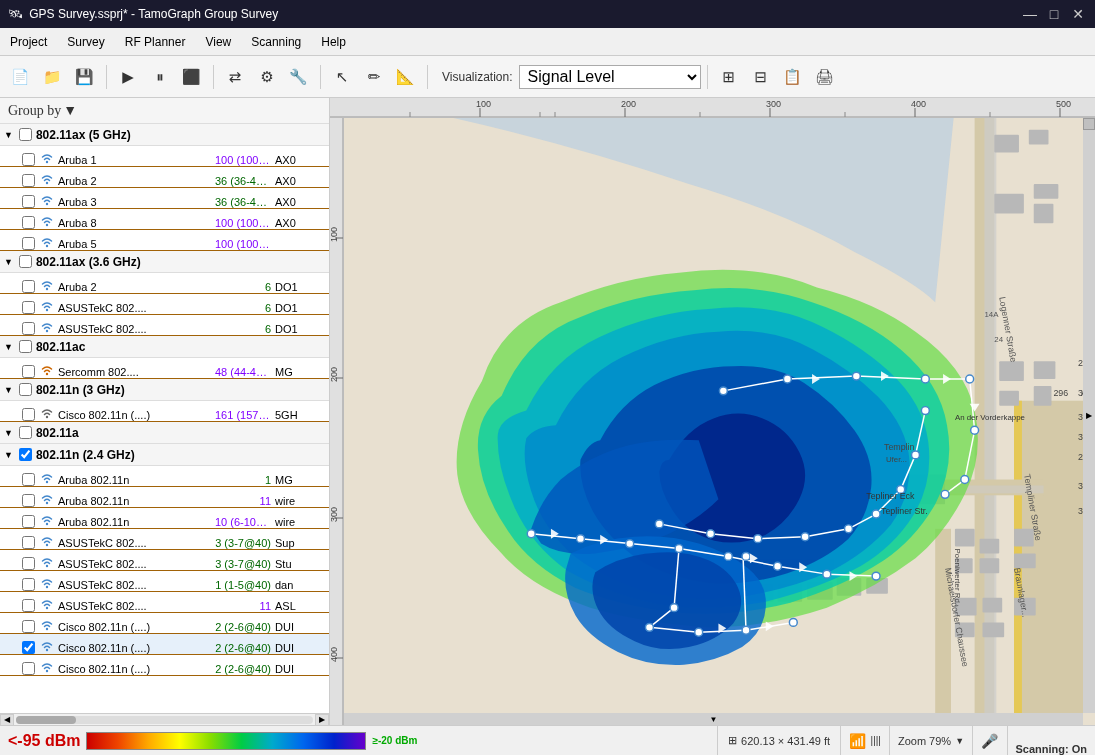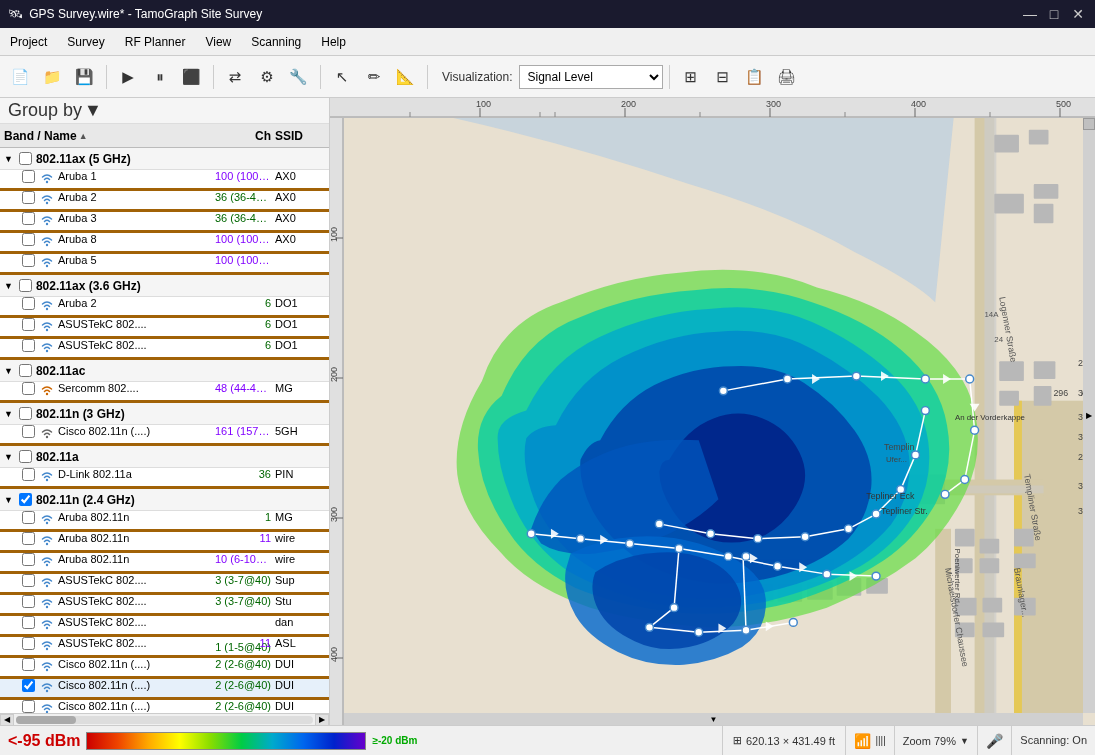--- a/index.html
+++ b/index.html
@@ -54,21 +54,21 @@
       border: 1px solid transparent;
       cursor: pointer;
       border-radius: 2px;
       font-size: 15px;
       color: #333;
     }
     .tb-separator { width: 1px; height: 24px; background: #ccc; margin: 0 4px; }
     .viz-label { font-size: 12px; margin-left: 8px; margin-right: 4px; color: #333; }
     .viz-select {
       height: 24px; padding: 0 4px; border: 1px solid #aaa; background: #fff;
-      font-size: 12px; cursor: pointer; min-width: 120px;
+      font-size: 16px; cursor: pointer; min-width: 120px;
     }
 
     
     #main {
       display: flex;
       height: calc(755px - 28px - 28px - 42px - 30px);
     }
 
     
     #left-panel {
@@ -86,21 +86,21 @@
       background: #f5f5f5;
       border-bottom: 1px solid #ddd;
       display: flex;
       align-items: center;
       padding: 0 8px;
       gap: 4px;
       font-size: 12px;
     }
     .groupby-btn {
       display: flex; gap: 2px;
-      cursor: pointer; font-size: 18px; color: #333;
+      cursor: pointer; font-size: 14px; color: #333; font-family: Liberation Serif, serif;
     }
 
     
     #col-headers {
       height: 24px;
       background: #e8e8e8;
       border-bottom: 1px solid #bbb;
       display: flex;
       align-items: center;
       font-size: 12px;
@@ -122,24 +122,24 @@
       padding: 2px 4px;
       font-size: 12px;
       font-weight: bold;
       background: #f5f5f5;
       border-bottom: 1px solid #ddd;
       cursor: pointer;
       height: 22px;
     }
     .group-header input[type=checkbox] { margin: 0; }
     .net-row {
-      display: flex; align-items: flex-start;
+      display: flex; align-items: flex-end;
       height: 21px;
       padding: 0 4px 0 22px;
-      border-bottom: 3px solid #a16207;
+      border-bottom: 1px solid #a16207;
       font-size: 11px;
       cursor: pointer;
     }
     .net-row.checked-row { background: #e6f0fa; }
     .net-row input[type=checkbox] { margin-right: 4px; flex-shrink: 0; }
     .net-icon { width: 16px; height: 16px; flex-shrink: 0; margin-right: 3px; display: flex; align-items: center; justify-content: center; }
     .net-name { flex: 1; overflow: hidden; text-overflow: ellipsis; white-space: nowrap; }
     .net-ch { width: 60px; text-align: right; padding-right: 4px; font-size: 11px; overflow: hidden; text-overflow: ellipsis; white-space: nowrap; }
     .net-ssid { width: 50px; font-size: 11px; overflow: hidden; text-overflow: ellipsis; white-space: nowrap; }
 
@@ -205,41 +205,41 @@
     }
     .status-device { padding: 0 10px; min-width: 140px; border-right: 1px solid #ccc; height: 100%; display: flex; align-items: center; }
     .status-gradient {
       display: flex; align-items: center; flex: 1;
       height: 100%; padding: 0 8px; border-right: 1px solid #ccc;
     }
     .status-size { padding: 0 10px; border-right: 1px solid #ccc; height: 100%; display: flex; align-items: center; }
     .status-signal { padding: 0 8px; border-right: 1px solid #ccc; height: 100%; display: flex; align-items: center; gap: 4px; }
     .status-zoom { padding: 0 8px; border-right: 1px solid #ccc; height: 100%; display: flex; align-items: center; gap: 4px; cursor: pointer; }
     .status-mic { padding: 0 8px; border-right: 1px solid #ccc; height: 100%; display: flex; align-items: center; }
-    .status-scanning { padding: 8px 8px; height: 100%; display: flex; align-items: flex-start; }
+    .status-scanning { padding: 0 8px; height: 100%; display: flex; align-items: flex-end; font-weight: bold; }
 
     
     #map-svg { width: 100%; height: 100%; }
 
     
     #left-hscroll {
       height: 12px; background: #f0f0f0; border-top: 1px solid #ccc;
       display: flex; align-items: center; overflow: hidden;
     }
     .hscroll-track { flex: 1; height: 8px; background: #ddd; margin: 0 2px; border-radius: 4px; }
     .hscroll-thumb { width: 60px; height: 8px; background: #aaa; border-radius: 4px; }
     .hscroll-arrow { width: 14px; height: 12px; display: flex; align-items: center; justify-content: center; font-size: 8px; cursor: pointer; background: #e0e0e0; border: 1px solid #ccc; }
   </style>
 </head>
 <body>
 
 <div id="titlebar">
   <div class="title-left">
     <span>🛰</span>
-    <span>GPS Survey.wire* - TamoGraph Site Survey</span>
+    <span>GPS Survey.ssprj* - TamoGraph Group Survey</span>
   </div>
   <div class="title-controls">
     <span>—</span>
     <span>□</span>
     <span>✕</span>
   </div>
 </div>
 
 <div id="menubar">
   <div class="menu-item">Project</div>
@@ -291,28 +291,20 @@
 
   <div id="left-panel">
 
     <div id="groupby-bar">
       <div class="groupby-btn">
         <span>Group by</span>
         <span>▼</span>
       </div>
     </div>
 
-    <div id="col-headers">
-      <div class="col-band">
-        <span>Band / Name</span>
-        <span style="font-size:9px;color:#555;">▲</span>
-      </div>
-      <div class="col-ch">Ch</div>
-      <div class="col-ssid">SSID</div>
-    </div>
 
     <div id="network-list">
     <div class="group-header">
           <span style="font-size: 9px; margin-right: 2px;">▼</span>
           <input type="checkbox" style="">
           <span>802.11ax (5 GHz)</span>
         </div>
         <div class="net-row">
           <input type="checkbox" style="">
           <div class="net-icon">
@@ -455,33 +447,20 @@
             </svg>
           </div>
           <span class="net-name">Cisco 802.11n (....)</span>
           <span class="net-ch" style="color: rgb(128, 0, 255);">161 (157-16...</span>
           <span class="net-ssid">5GH</span>
         </div>
         <div class="group-header">
           <span style="font-size: 9px; margin-right: 2px;">▼</span>
           <input type="checkbox" style="">
           <span>802.11a</span>
-        </div>
-        <div class="net-row">
-          <input type="checkbox" style="">
-          <div class="net-icon">
-            <svg width="14" height="14" viewBox="0 0 14 14">
-              <circle cx="7" cy="11" r="1.2" fill="#4488cc"></circle>
-              <path d="M 4.5 8.5 Q 7 6 9.5 8.5" fill="none" stroke="#4488cc" stroke-width="1.5" stroke-linecap="round"></path>
-              <path d="M 2.5 6 Q 7 2 11.5 6" fill="none" stroke="#4488cc" stroke-width="1.5" stroke-linecap="round"></path>
-            </svg>
-          </div>
-          <span class="net-name">D-Link 802.11a</span>
-          <span class="net-ch" style="color: rgb(0, 102, 0);">36</span>
-          <span class="net-ssid">PIN</span>
         </div>
         <div class="group-header">
           <span style="font-size: 9px; margin-right: 2px;">▼</span>
           <input type="checkbox" checked="" style="">
           <span>802.11n (2.4 GHz)</span>
         </div>
         <div class="net-row">
           <input type="checkbox" style="">
           <div class="net-icon">
             <svg width="14" height="14" viewBox="0 0 14 14">

